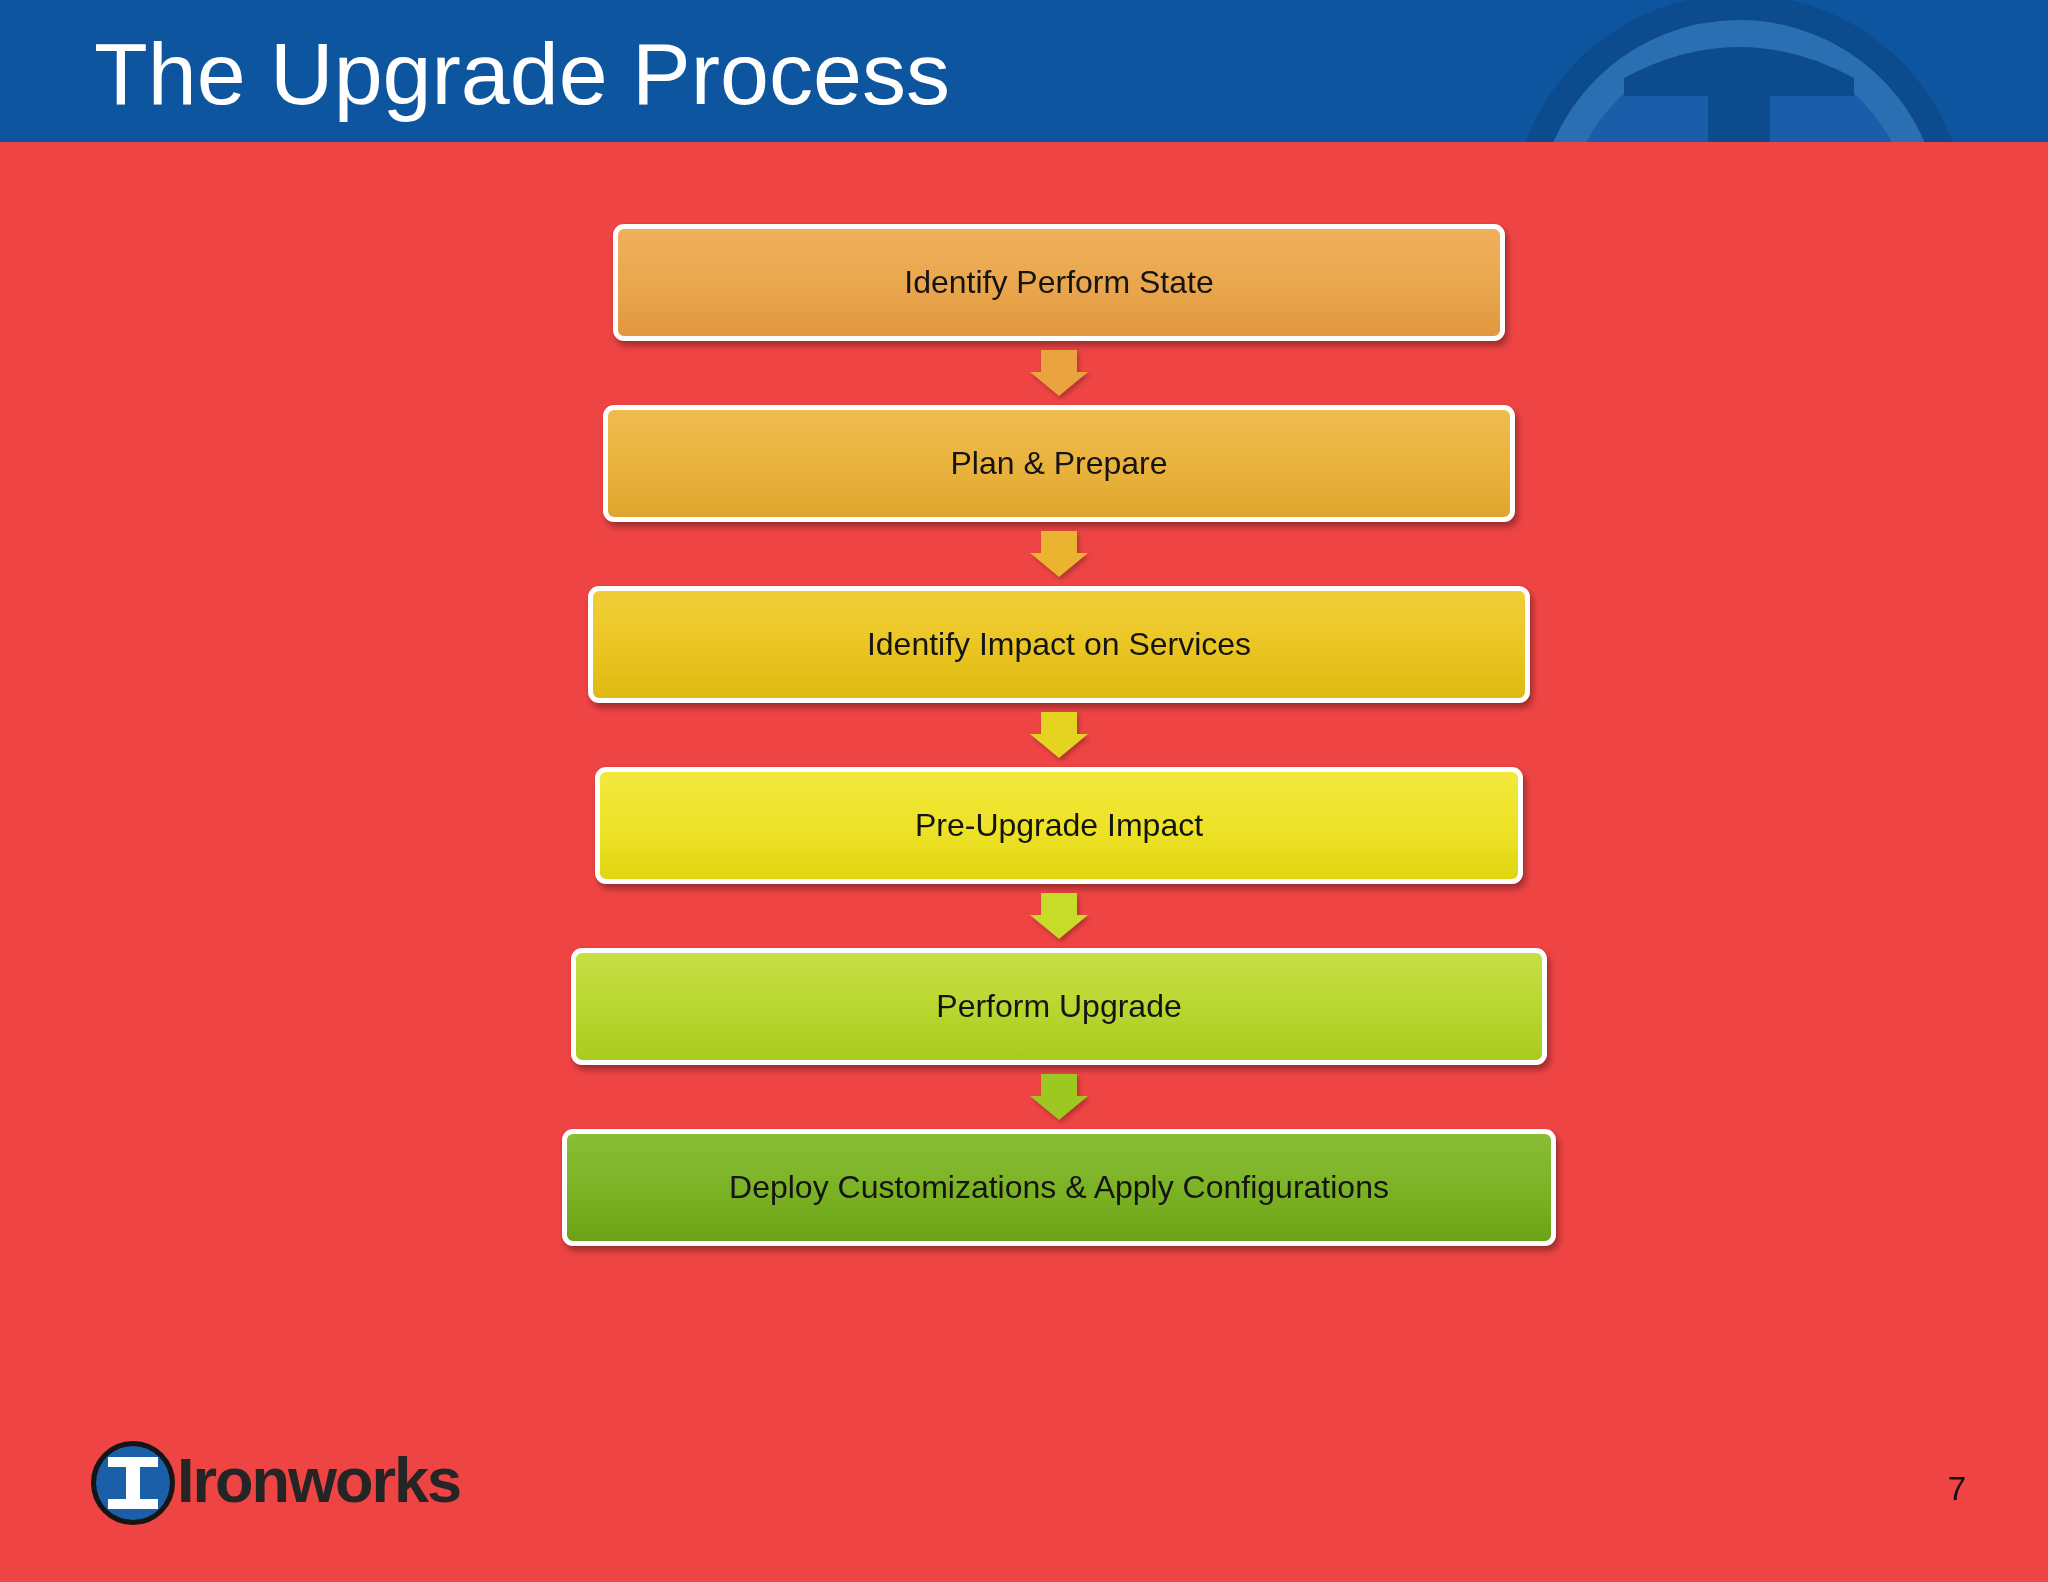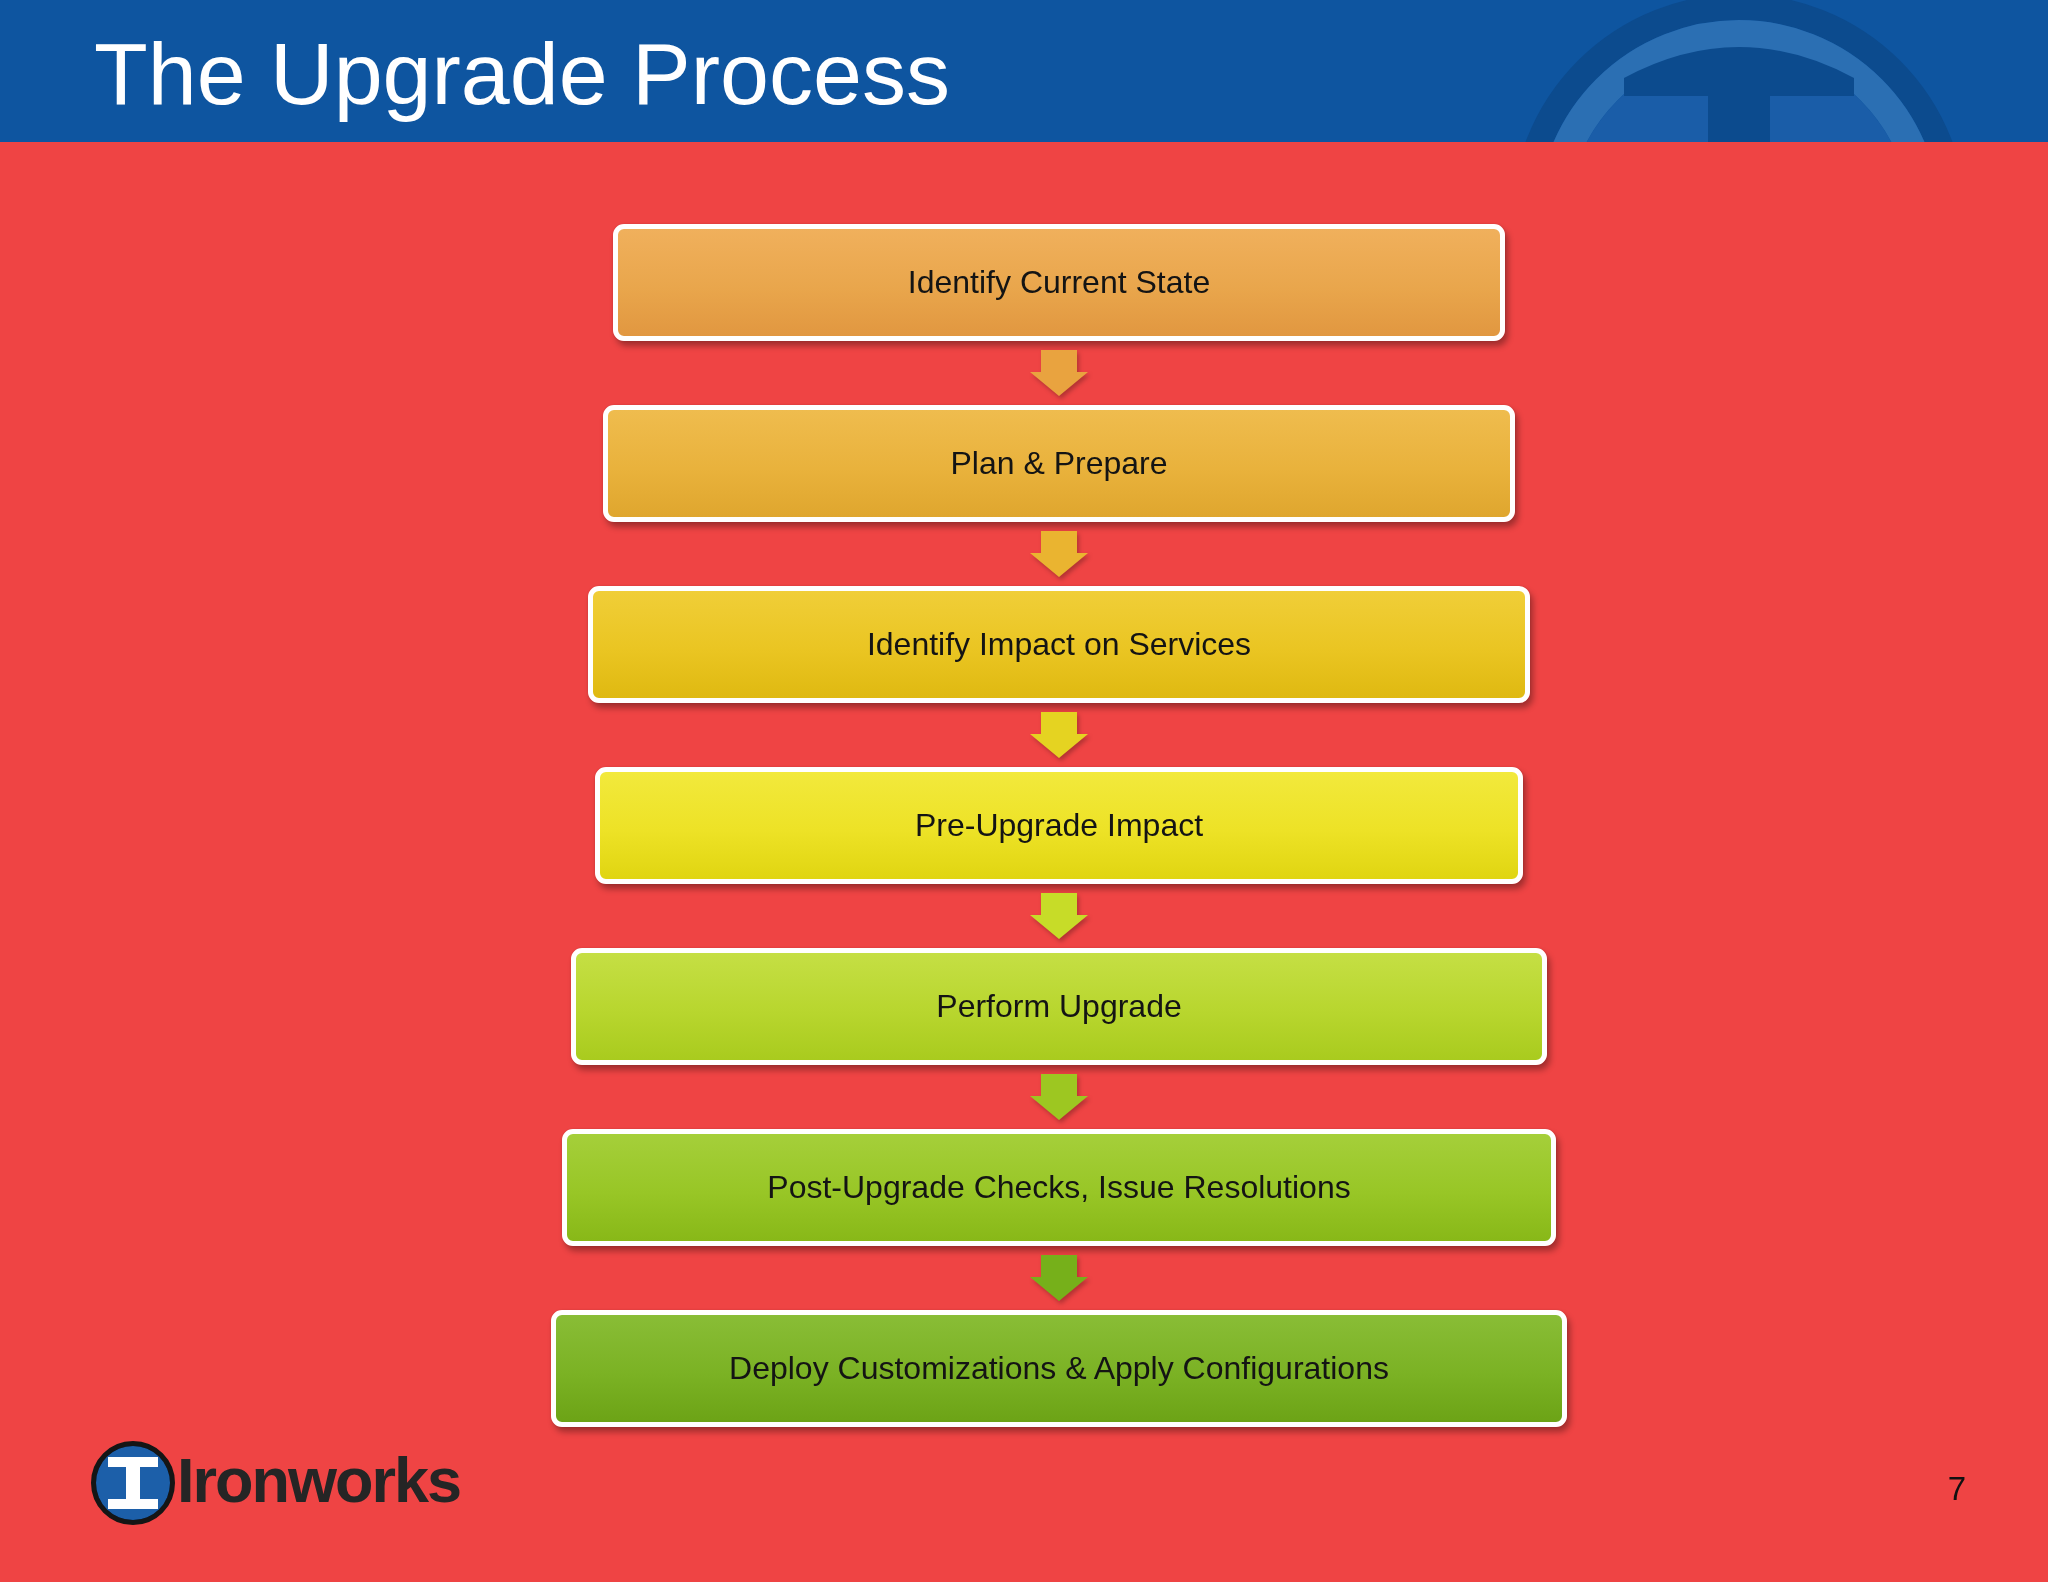--- a/index.html
+++ b/index.html
@@ -93,21 +93,21 @@
       <circle cx="251" cy="222" r="172" fill="#1a5da8"></circle>
       <path d="M136,96 L136,78 Q251,16 366,78 L366,96 L282,96 L282,142 L220,142 L220,96 Z" fill="#0c4b8e"></path>
     </svg>
     <h1 class="slide-title" style="color: rgb(255, 255, 255);">The Upgrade Process</h1>
   </div>
 
   <div class="diagram">
 
     <div class="step">
       <div class="step-box" style="background: linear-gradient(rgb(240, 176, 92) 0%, rgb(233, 166, 76) 55%, rgb(225, 151, 64) 100%);">
-        <span class="step-label">Identify Current State</span>
+        <span class="step-label">Identify Perform State</span>
       </div>
       <div class="arrow-wrap">
         <svg width="60" height="46" viewBox="0 0 60 46">
           <polygon points="12,0 48,0 48,22 59,22 30,46 1,22 12,22" fill="#e9a33f"></polygon>
         </svg>
       </div>
     </div>
 
     <div class="step">
       <div class="step-box" style="background: linear-gradient(rgb(239, 188, 78) 0%, rgb(233, 178, 60) 55%, rgb(223, 166, 46) 100%);">
@@ -146,30 +146,20 @@
       <div class="step-box" style="background: linear-gradient(rgb(197, 223, 68) 0%, rgb(184, 214, 46) 55%, rgb(169, 203, 30) 100%);">
         <span class="step-label">Perform Upgrade</span>
       </div>
       <div class="arrow-wrap">
         <svg width="60" height="46" viewBox="0 0 60 46">
           <polygon points="12,0 48,0 48,22 59,22 30,46 1,22 12,22" fill="#9dc721"></polygon>
         </svg>
       </div>
     </div>
 
-    <div class="step">
-      <div class="step-box" style="background: linear-gradient(rgb(165, 207, 58) 0%, rgb(152, 198, 38) 55%, rgb(136, 184, 24) 100%);">
-        <span class="step-label">Post-Upgrade Checks, Issue Resolutions</span>
-      </div>
-      <div class="arrow-wrap">
-        <svg width="60" height="46" viewBox="0 0 60 46">
-          <polygon points="12,0 48,0 48,22 59,22 30,46 1,22 12,22" fill="#76b01a"></polygon>
-        </svg>
-      </div>
-    </div>
 
     <div class="step">
       <div class="step-box" style="background: linear-gradient(rgb(137, 189, 54) 0%, rgb(123, 178, 36) 55%, rgb(108, 163, 22) 100%);">
         <span class="step-label">Deploy Customizations &amp; Apply Configurations</span>
       </div>
     </div>
 
   </div>
 
   <div class="logo">

